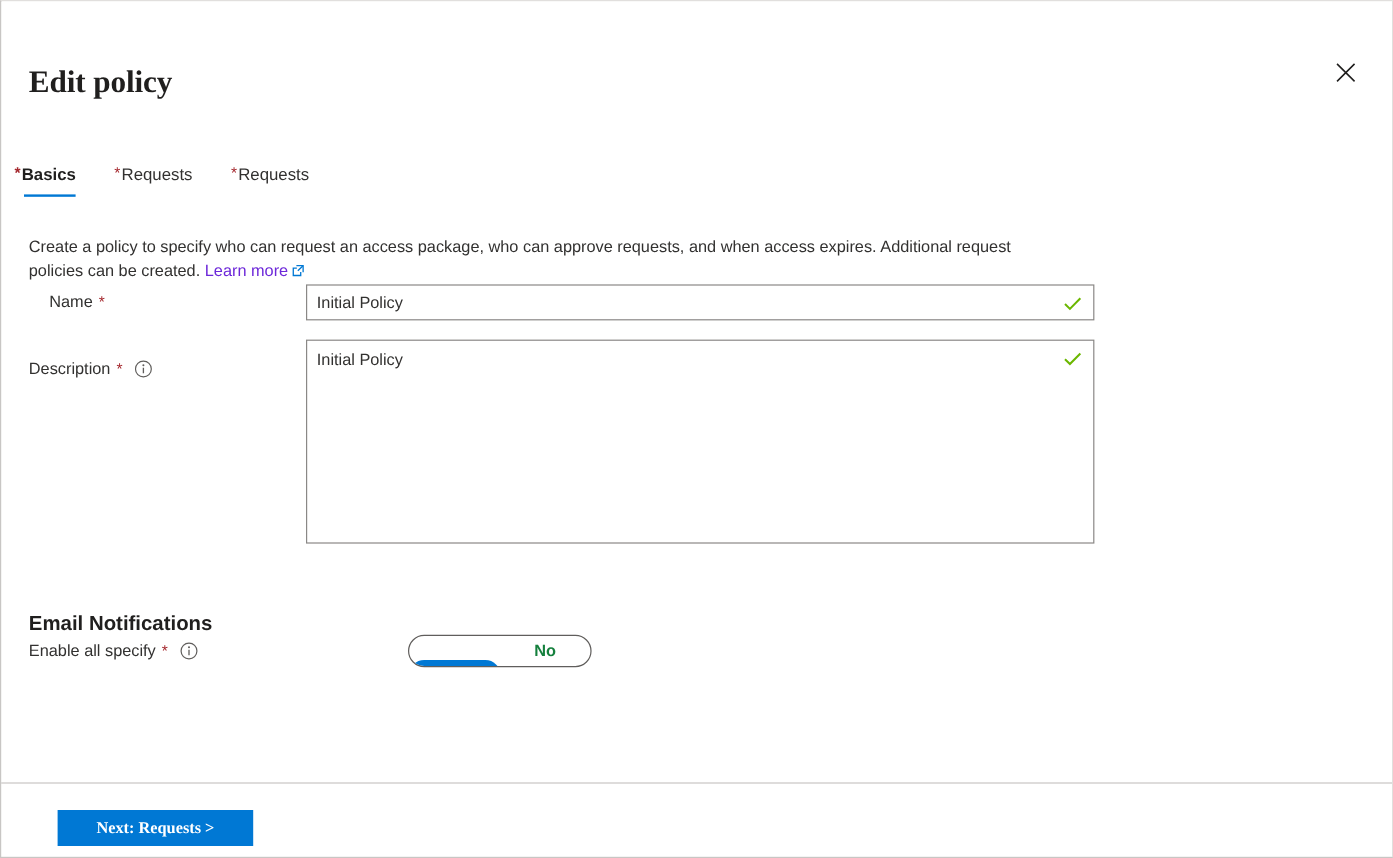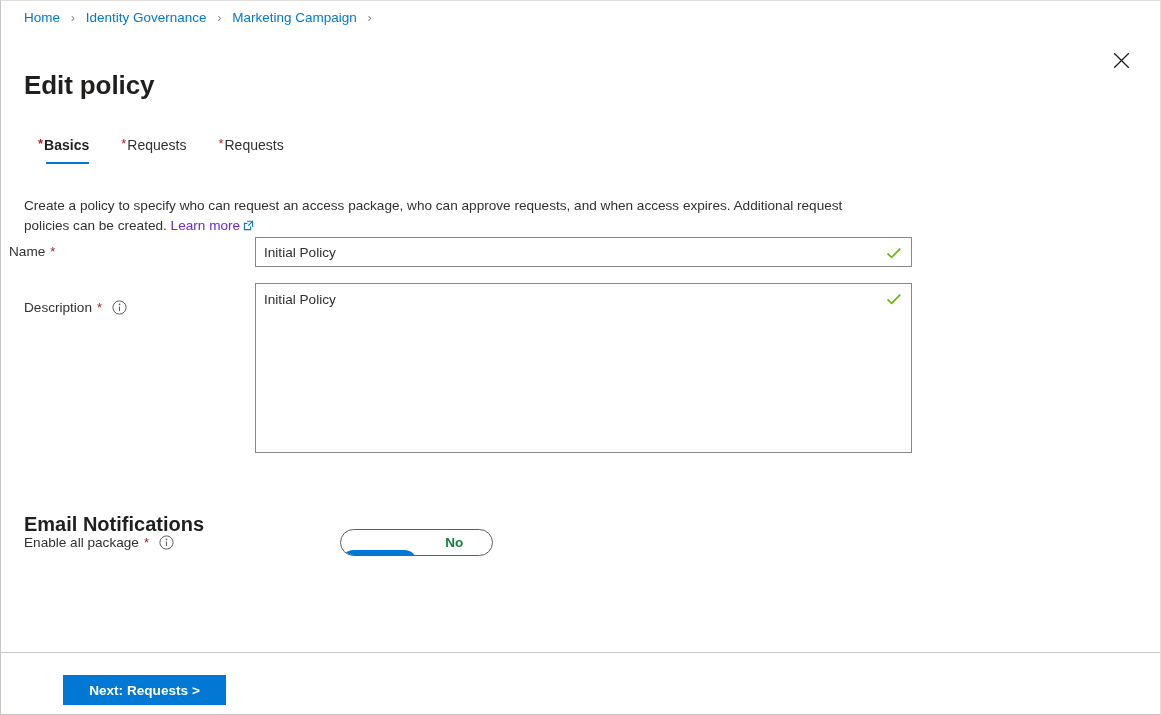--- a/index.html
+++ b/index.html
@@ -44,46 +44,47 @@
   .crumb-sep {
     color: #8a8886;
     margin: 0 7px;
     font-size: 12.5px;
   }
 
   
   .blade-title {
     position: absolute;
     left: 23px;
-    top: 52px;
+    top: 36px;
     font-size: 26px;
     font-weight: 600;
     color: #201f1e;
     letter-spacing: -0.1px;
+    font-family: Liberation Serif, serif;
   }
 
   .close-btn {
     position: absolute;
     right: 22px;
     top: 42px;
     width: 34px;
     height: 34px;
     display: flex;
     align-items: center;
     justify-content: center;
     cursor: pointer;
     background: transparent;
     border: none;
     padding: 0;
   }
 
   
   .tabs {
     position: absolute;
-    left: 37px;
+    left: 11px;
     top: 134px;
     display: flex;
     align-items: center;
   }
   .tab {
     position: relative;
     font-size: 14px;
     color: #323130;
     padding: 0 0 9px 0;
     margin-right: 32px;
@@ -136,21 +137,21 @@
   
   .field-label {
     position: absolute;
     font-size: 13.6px;
     color: #323130;
     white-space: nowrap;
     display: flex;
     align-items: center;
     gap: 5px;
   }
-  .label-name  { left: 8px; top: 243px; }
+  .label-name  { left: 40px; top: 243px; }
   .label-desc  { left: 23px; top: 299px; }
   .label-email { left: 23px; top: 534px; }
 
   .info-icon {
     display: inline-flex;
     align-items: center;
     justify-content: center;
     width: 15px;
     height: 15px;
     margin-left: 4px;
@@ -195,21 +196,21 @@
     pointer-events: none;
   }
   .check-name { left: 884px; top: 243px; }
   .check-desc { left: 884px; top: 289px; }
 
   
   .section-head {
     position: absolute;
     left: 23px;
     top: 495px;
-    font-size: 20px;
+    font-size: 17px;
     font-weight: 600;
     color: #201f1e;
   }
 
   
   .toggle {
     position: absolute;
     left: 339px;
     top: 528px;
     width: 153px;
@@ -246,47 +247,39 @@
   .footer-divider {
     position: absolute;
     left: 0;
     right: 0;
     top: 651px;
     height: 1px;
     background: #c8c6c4;
   }
   .next-btn {
     position: absolute;
-    left: 62px;
+    left: 47px;
     top: 674px;
     height: 30px;
     min-width: 163px;
     background: #0078d4;
     color: #ffffff;
     border: none;
-    font-family: Liberation Sans, sans-serif;
+    font-family: Liberation Serif, serif;
     font-size: 13.6px;
     font-weight: 600;
     cursor: pointer;
     padding: 0 4px;
   }
 </style>
 </head>
 <body>
 
 <div class="blade">
 
-  <nav class="breadcrumb">
-    <span class="crumb-link">Home</span>
-    <span class="crumb-sep">›</span>
-    <span class="crumb-link">Identity Governance</span>
-    <span class="crumb-sep">›</span>
-    <span class="crumb-link">Marketing Campaign</span>
-    <span class="crumb-sep">›</span>
-  </nav>
 
   <h1 class="blade-title">Edit policy</h1>
 
   <button class="close-btn">
     <svg width="17" height="17" viewBox="0 0 17 17">
       <path d="M1.2 1.2 L15.8 15.8 M15.8 1.2 L1.2 15.8" stroke="#201f1e" stroke-width="1.3" fill="none"></path>
     </svg>
   </button>
 
   <div class="tabs">
@@ -335,21 +328,21 @@
   <textarea class="textarea-box" style="">Initial Policy</textarea>
   <span class="valid-check check-desc">
     <svg width="18" height="18" viewBox="0 0 18 18">
         <path d="M2.5 9.4 L6.6 13.4 L15.3 4.6" stroke="#6bb700" stroke-width="1.7" fill="none"></path>
       </svg>
   </span>
 
   <h2 class="section-head">Email Notifications</h2>
 
   <div class="field-label label-email">
-    <span>Enable all package</span>
+    <span>Enable all specify</span>
     <span class="req-star" style="line-height:14px">*</span>
     <span class="info-icon">
       <svg width="15" height="15" viewBox="0 0 15 15">
           <circle cx="7.5" cy="7.5" r="6.6" stroke="#605e5c" stroke-width="1" fill="none"></circle>
           <circle cx="7.5" cy="4.3" r="0.85" fill="#605e5c"></circle>
           <path d="M7.5 6.4 V11.1" stroke="#605e5c" stroke-width="1.1"></path>
         </svg>
     </span>
   </div>
 

